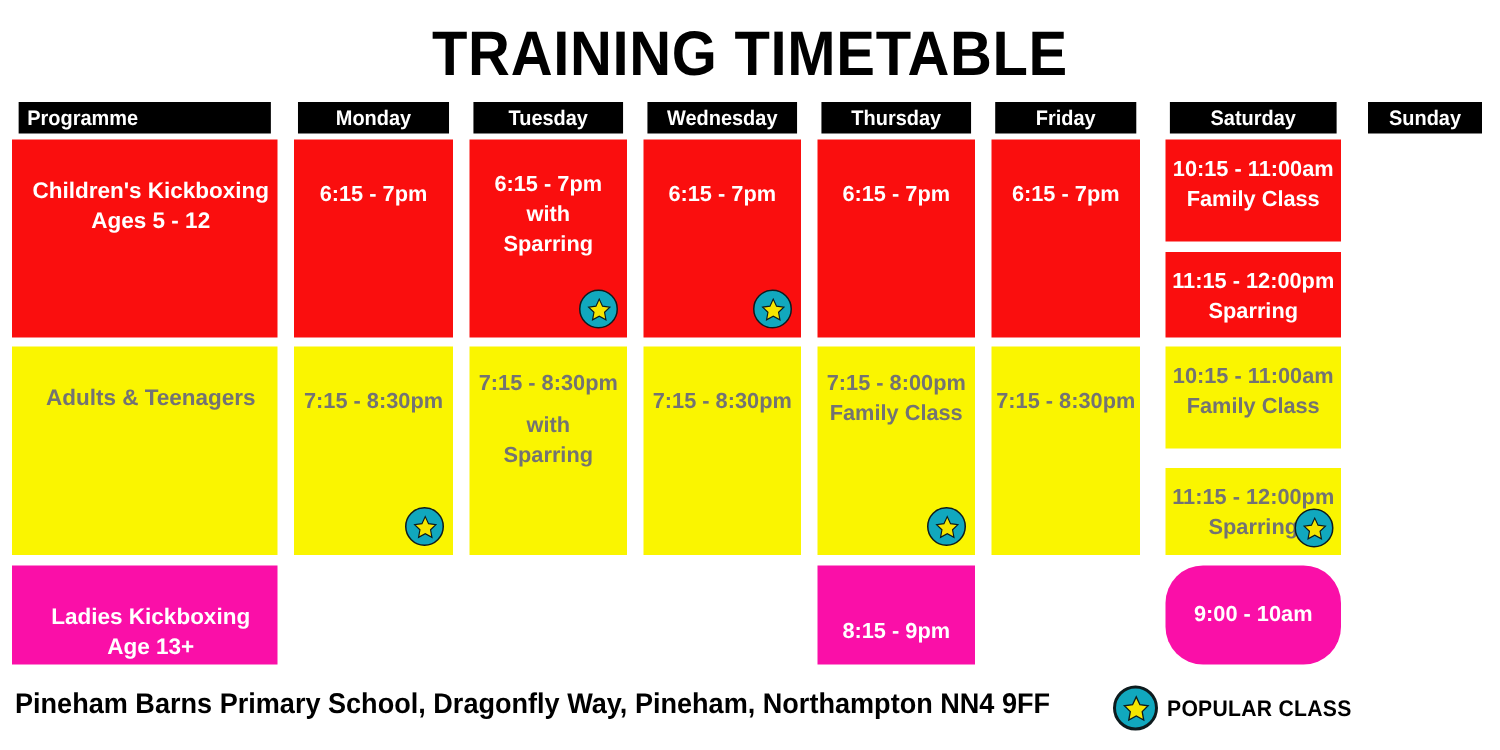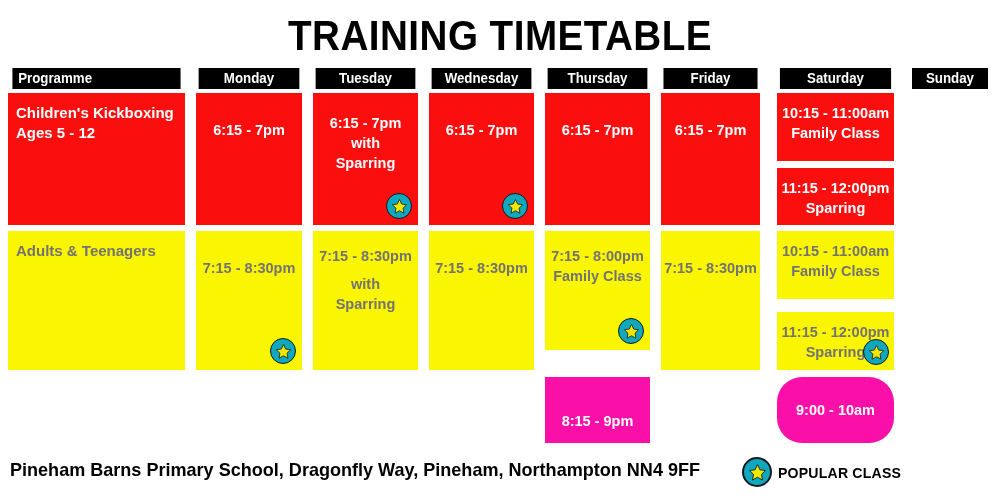--- a/index.html
+++ b/index.html
@@ -66,21 +66,21 @@
     font-family: "Liberation Sans Narrow", "Liberation Sans", sans-serif;
     overflow: hidden;
   }
   .cell .lines { width: 100%; padding-top: 20px; }
   .cell.label {
     text-align: left;
     align-items: flex-start;
     padding-left: 8px;
     font-size: 15px;
   }
-  .cell.label .lines { padding-top: 10px; }
+  .cell.label .lines { padding-top: 25px; text-align: center; }
 
   .red     { background: #FA0E0E; color: #ffffff; }
   .yellow  { background: #FAF500; color: #737373; }
   .magenta { background: #FA0FA8; color: #ffffff; }
 
   .cell.mid .lines { padding-top: 27px; }
   .cell.sub  .lines { padding-top: 10px; }
   .cell.tight .lines { padding-top: 15px; }
 
   
@@ -243,21 +243,21 @@
         <div>Sparring</div>
       </div>
     </div>
 
     <div class="cell yellow mid" style="left:429px;top:231px;width:105px;height:139px;">
       <div class="lines">
           <div>7:15 - 8:30pm</div>
         </div>
     </div>
 
-    <div class="cell yellow tight" style="left:545px;top:231px;width:105px;height:119px;">
+    <div class="cell yellow tight" style="left:545px;top:231px;width:105px;height:139px;">
       <div class="lines">
         <div>7:15 - 8:00pm</div>
         <div>Family Class</div>
       </div>
       <div class="badge" style="right:6px;bottom:6px;">
         <svg viewBox="0 0 24 24">
             <polygon points="12,2 15.1,8.6 22,9.5 17,14.4 18.3,21.5 12,18 5.7,21.5 7,14.4 2,9.5 8.9,8.6" fill="#F5E600" stroke="#0d1b1e" stroke-width="1.1"></polygon>
           </svg>
       </div>
     </div>
@@ -280,20 +280,26 @@
         <div>11:15 - 12:00pm</div>
         <div>Sparring</div>
       </div>
       <div class="badge" style="right:5px;bottom:5px;">
         <svg viewBox="0 0 24 24">
             <polygon points="12,2 15.1,8.6 22,9.5 17,14.4 18.3,21.5 12,18 5.7,21.5 7,14.4 2,9.5 8.9,8.6" fill="#F5E600" stroke="#0d1b1e" stroke-width="1.1"></polygon>
           </svg>
       </div>
     </div>
 
+    <div class="cell magenta label" style="left:8px;top:377px;width:177px;height:66px;">
+      <div class="lines">
+        <div>Ladies Kickboxing</div>
+        <div>Age 13+</div>
+      </div>
+    </div>
 
     <div class="cell magenta" style="left:545px;top:377px;width:105px;height:66px;">
       <div class="lines" style="padding-top:34px;">
           <div>8:15 - 9pm</div>
         </div>
     </div>
 
     <div class="cell magenta" style="left:777px;top:377px;width:117px;height:66px;border-radius:25px;">
       <div class="lines" style="padding-top:23px;">
           <div>9:00 - 10am</div>

